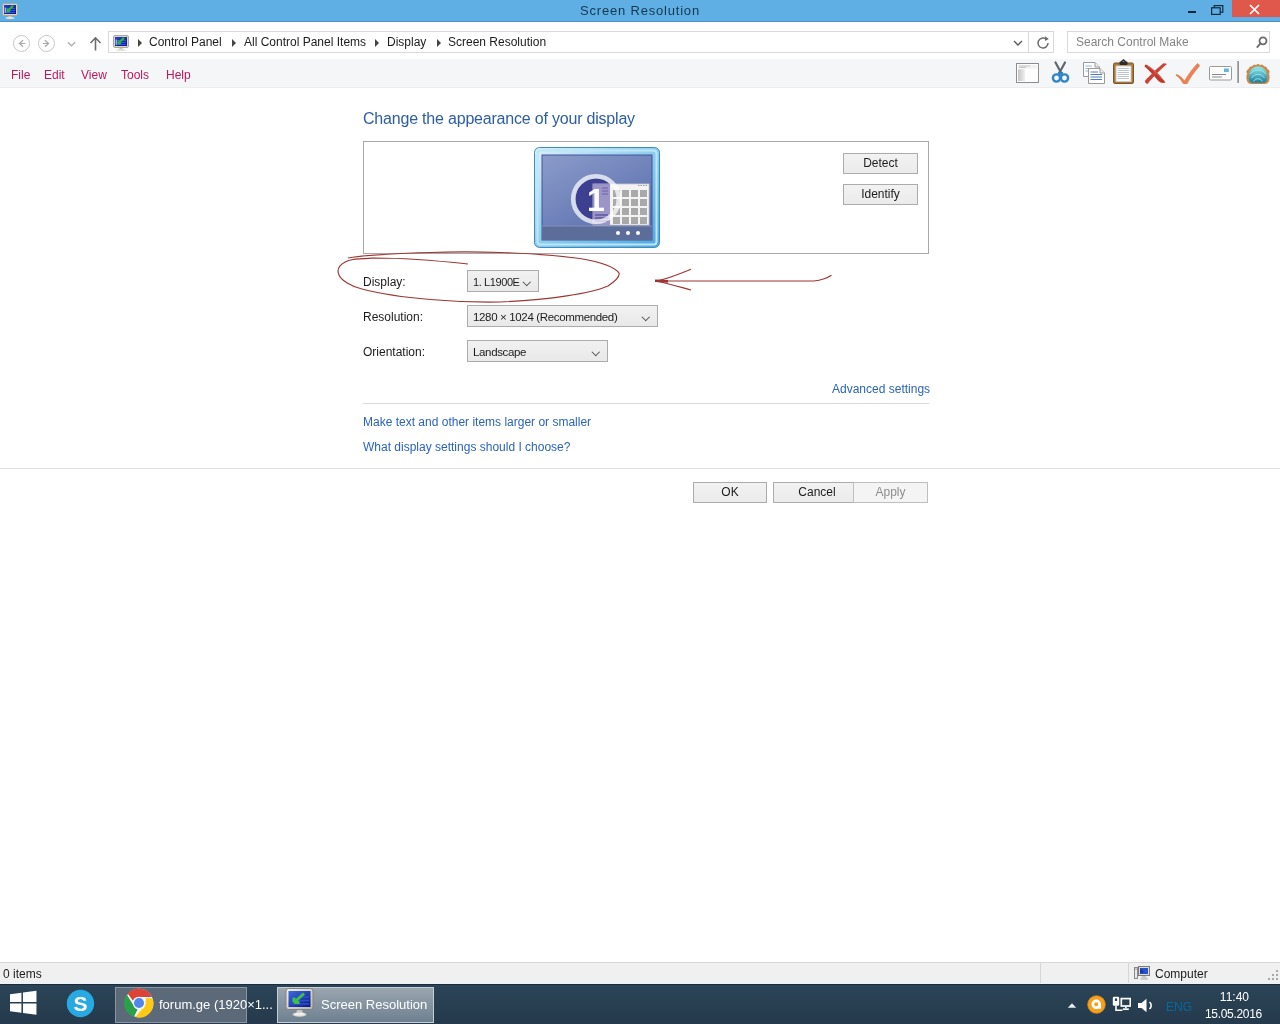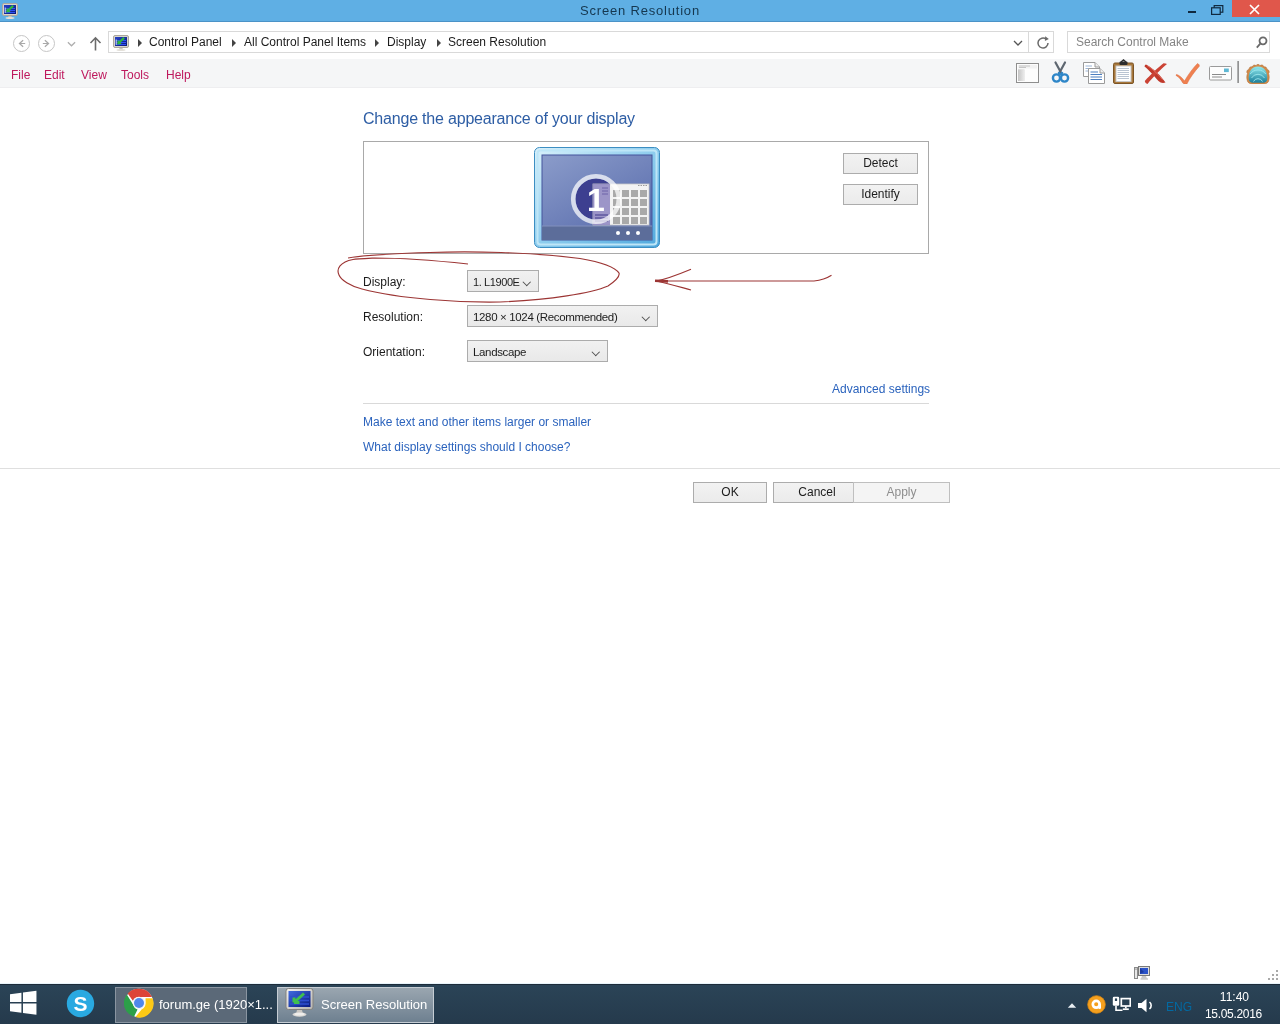--- a/index.html
+++ b/index.html
@@ -290,32 +290,38 @@
       <span class="chev"></span>
     </div>
 
   <div class="link" style="left:832px;top:382px">Advanced settings</div>
   <div id="sepline1"></div>
   <div class="link" style="left:363px;top:415px">Make text and other items larger or smaller</div>
   <div class="link" style="left:363px;top:440px">What display settings should I choose?</div>
   <div id="sepline2"></div>
   <div class="winbtn" style="left:693px;top:482px;width:74px">OK</div>
   <div class="winbtn" style="left:773px;top:482px;width:88px">Cancel</div>
-  <div class="winbtn btn-disabled" style="left:853px;top:482px;width:97px">Apply</div>
+  <div class="winbtn btn-disabled" style="left:853px;top:482px;width:75px">Apply</div>
 
   <svg class="abs" id="redink" style="left:320px;top:245px" width="530" height="70" viewBox="0 0 530 70">
     <g fill="none" stroke="#9c3534" stroke-width="1.15">
       <path d="M148 19 C 120 16, 80 13, 55 13 C 44 13.6, 36 14, 33 14.5 C 20 17, 16 24, 19 30 C 21 35, 30 41, 42 44 C 80 54, 140 57.7, 180 57 C 230 55, 272 48, 288 41 C 297 35, 300 31, 299 28 C 295 22, 280 17, 260 13.5 C 210 7, 150 6, 110 7.5 C 75 8.5, 45 10, 28 13"></path>
       <path d="M335 36 C 400 36.4, 450 36.4, 494 36 C 502 35.2, 507 33.2, 511.5 30.3"></path>
       <path d="M336 36 C 346 34.2, 360 28.8, 371 24.2"></path>
       <path d="M336 36 C 346 37.8, 360 42, 371 45"></path>
       <path d="M335 35.8 L348 36.4" stroke-width="2.6"></path>
     </g>
   </svg>
 
+  <div id="statusbar">
+    <div class="txt" style="left:3px">0 items</div>
+    <div class="sep" style="left:1040px"></div>
+    <div class="sep" style="left:1128px"></div>
+    <div class="txt" style="left:1155px">Computer</div>
+  </div>
   <svg class="abs" id="pcicon" style="left:1134px;top:966px" width="16" height="14" viewBox="0 0 16 14">
     <rect x="0.5" y="1.5" width="3" height="11" fill="#e8e8e8" stroke="#8a8a8a"></rect>
     <rect x="1.2" y="2.5" width="1.6" height="1.2" fill="#9a9a9a"></rect>
     <rect x="4.5" y="0.5" width="11" height="9" fill="#dcdcdc" stroke="#7a7a7a"></rect>
     <rect x="6" y="2" width="8" height="6" fill="#2a52c8"></rect>
     <path d="M6 2 L10 6 L6 8 Z" fill="#1a3aa0"></path>
     <path d="M8 10 h4 l1 2.5 h-6 Z" fill="#c9c9c9"></path>
     <rect x="6.5" y="12.5" width="7.5" height="1" fill="#b0b0b0"></rect>
   </svg>
   <svg class="abs" style="left:1268px;top:970px" width="11" height="11" viewBox="0 0 11 11">

